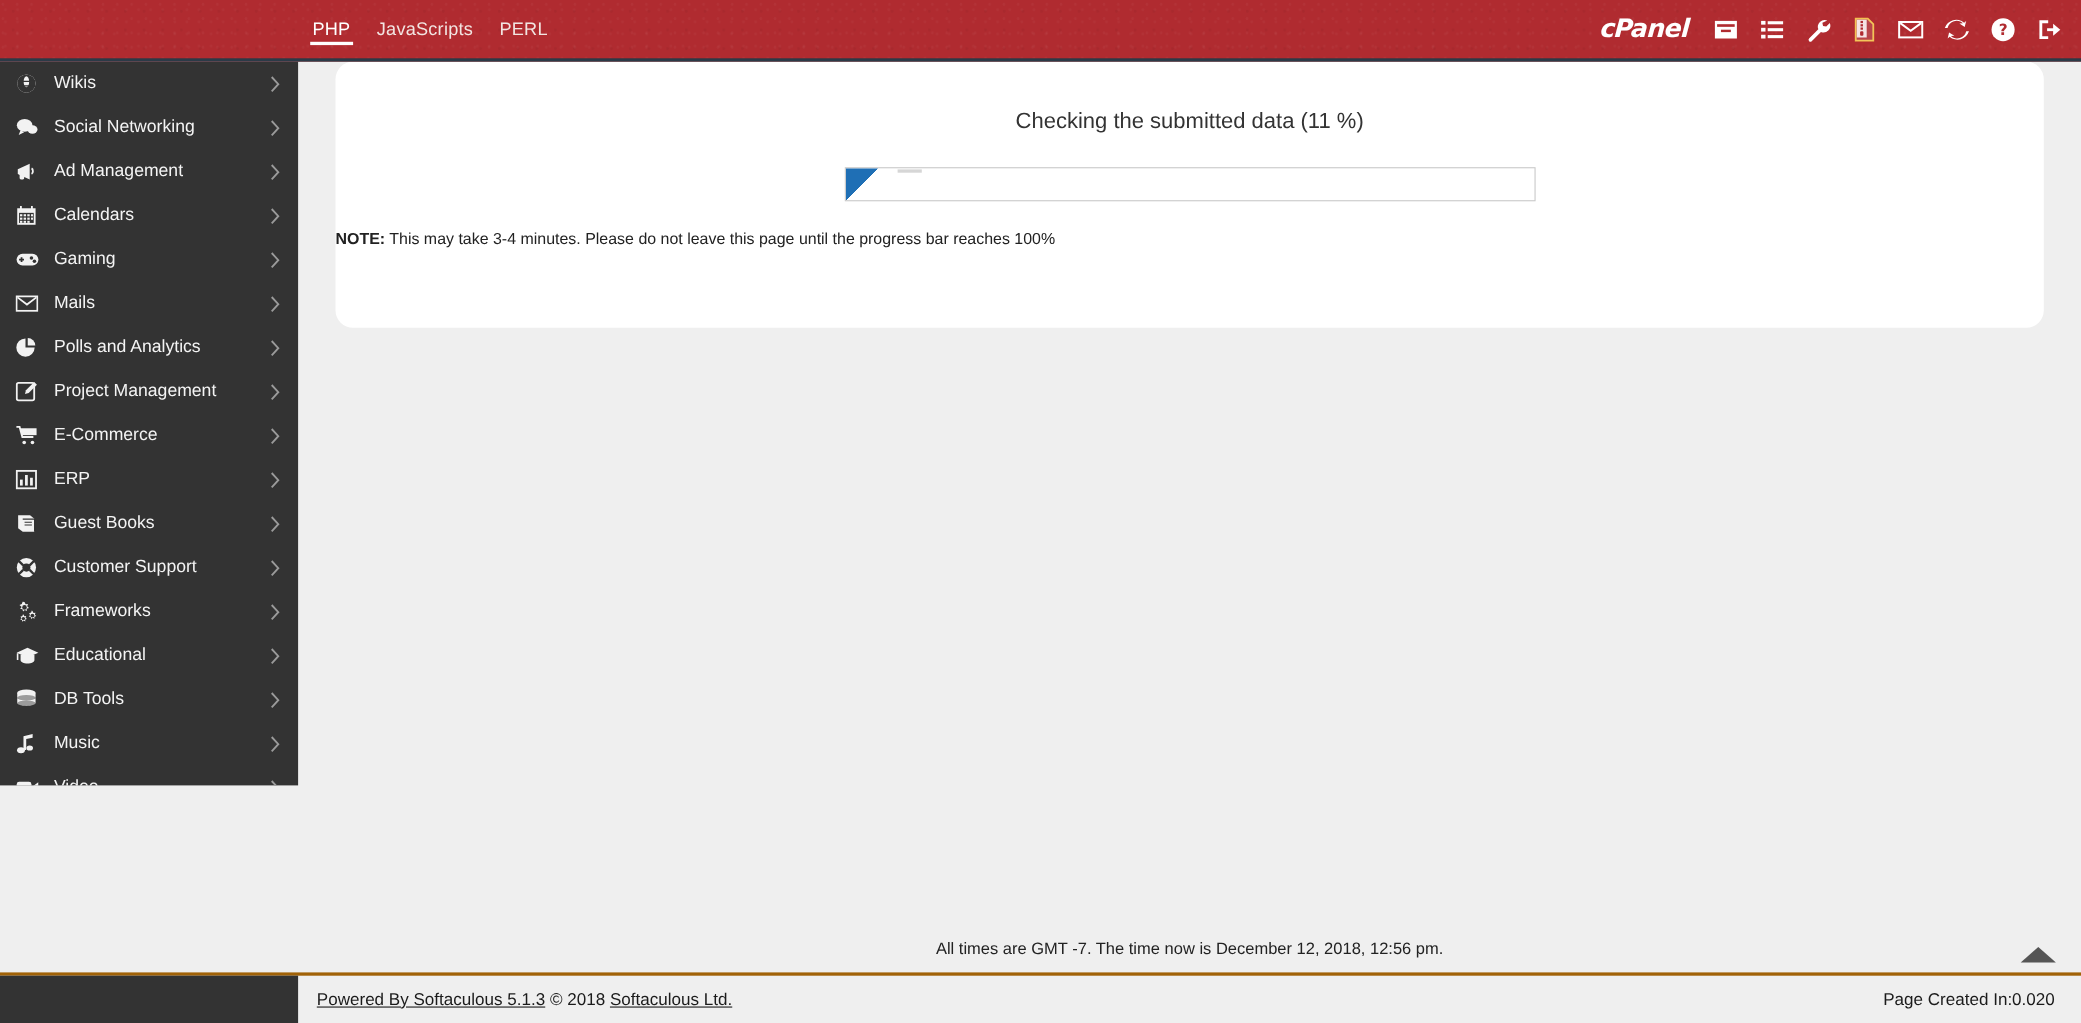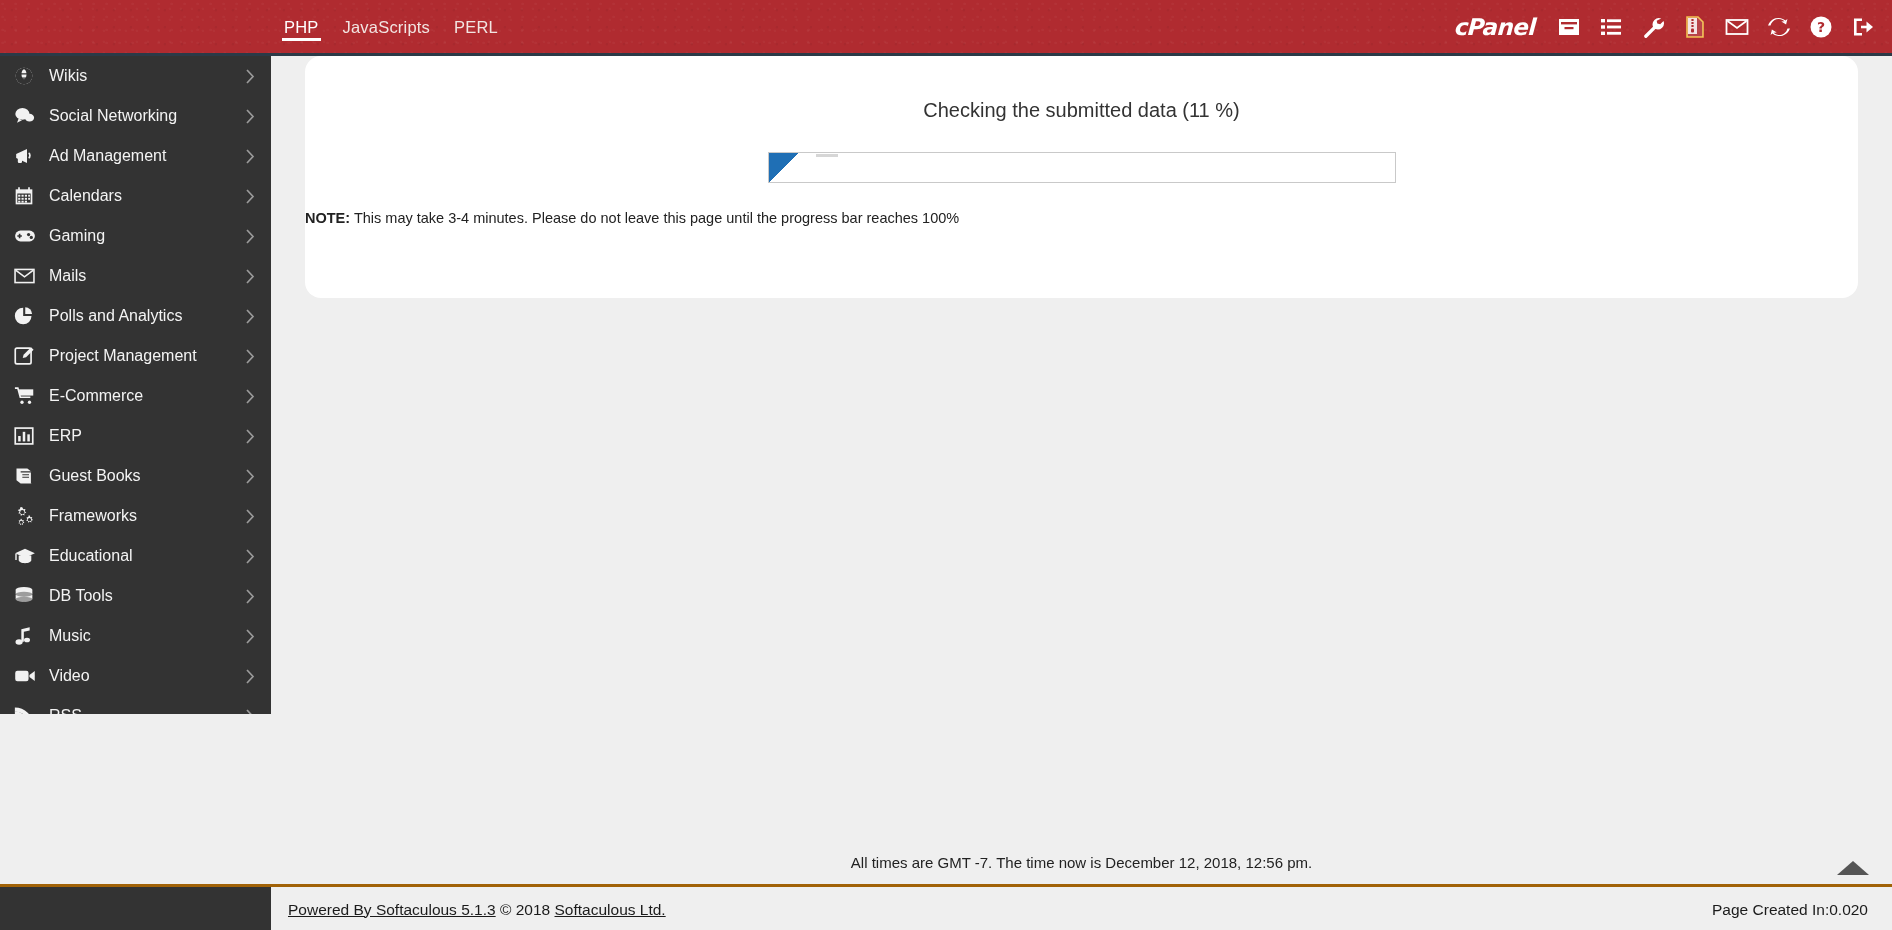--- a/index.html
+++ b/index.html
@@ -510,20 +510,35 @@
         </svg>
     </span>
     <span class="side-label">Guest Books</span>
     <span class="side-chev">
         <svg width="9" height="15" viewBox="0 0 9 15">
           <path d="M1 1l6 6.5-6 6.5" fill="none" stroke="#9a9a9a" stroke-width="1.7"></path>
         </svg>
       </span>
   </div>
 
+  <div class="side-item">
+    <span class="side-ico">
+      <svg width="20" height="20" viewBox="0 0 24 24">
+          <circle cx="12" cy="12" r="10.5" fill="#f2f2f2"></circle>
+          <circle cx="12" cy="12" r="4.4" fill="#333"></circle>
+          <path d="M3.5 4.5l5 5M20.5 4.5l-5 5M3.5 19.5l5-5M20.5 19.5l-5-5" stroke="#333" stroke-width="2.6"></path>
+        </svg>
+    </span>
+    <span class="side-label">Customer Support</span>
+    <span class="side-chev">
+        <svg width="9" height="15" viewBox="0 0 9 15">
+          <path d="M1 1l6 6.5-6 6.5" fill="none" stroke="#9a9a9a" stroke-width="1.7"></path>
+        </svg>
+      </span>
+  </div>
 
   <div class="side-item">
     <span class="side-ico">
       <svg width="22" height="20" viewBox="0 0 24 22">
           <g fill="#f2f2f2">
             <path d="M9 1.5l1.1 2.1 2.4-.2-.8 2.3 1.8 1.6-2.3.8.2 2.4-2.1-1.1-1.8 1.6-.5-2.4-2.4-.5 1.6-1.8L4 4.3l2.3-.8.8-2.3z"></path>
             <circle cx="9" cy="6.8" r="2.3" fill="#333"></circle>
             <path d="M17 10.5l1 1.8 2-.2-.7 2 1.5 1.3-2 .7.2 2-1.8-1-1.5 1.4-.5-2-2-.5 1.4-1.5-1-1.8 2-.7.7-2z"></path>
             <circle cx="16.9" cy="15" r="1.9" fill="#333"></circle>
             <path d="M8 14l.9 1.6 1.8-.1-.6 1.7 1.3 1.2-1.7.6.1 1.8-1.6-.9-1.3 1.2-.4-1.8-1.8-.4 1.2-1.3-.9-1.6 1.8-.4.6-1.6z"></path>

